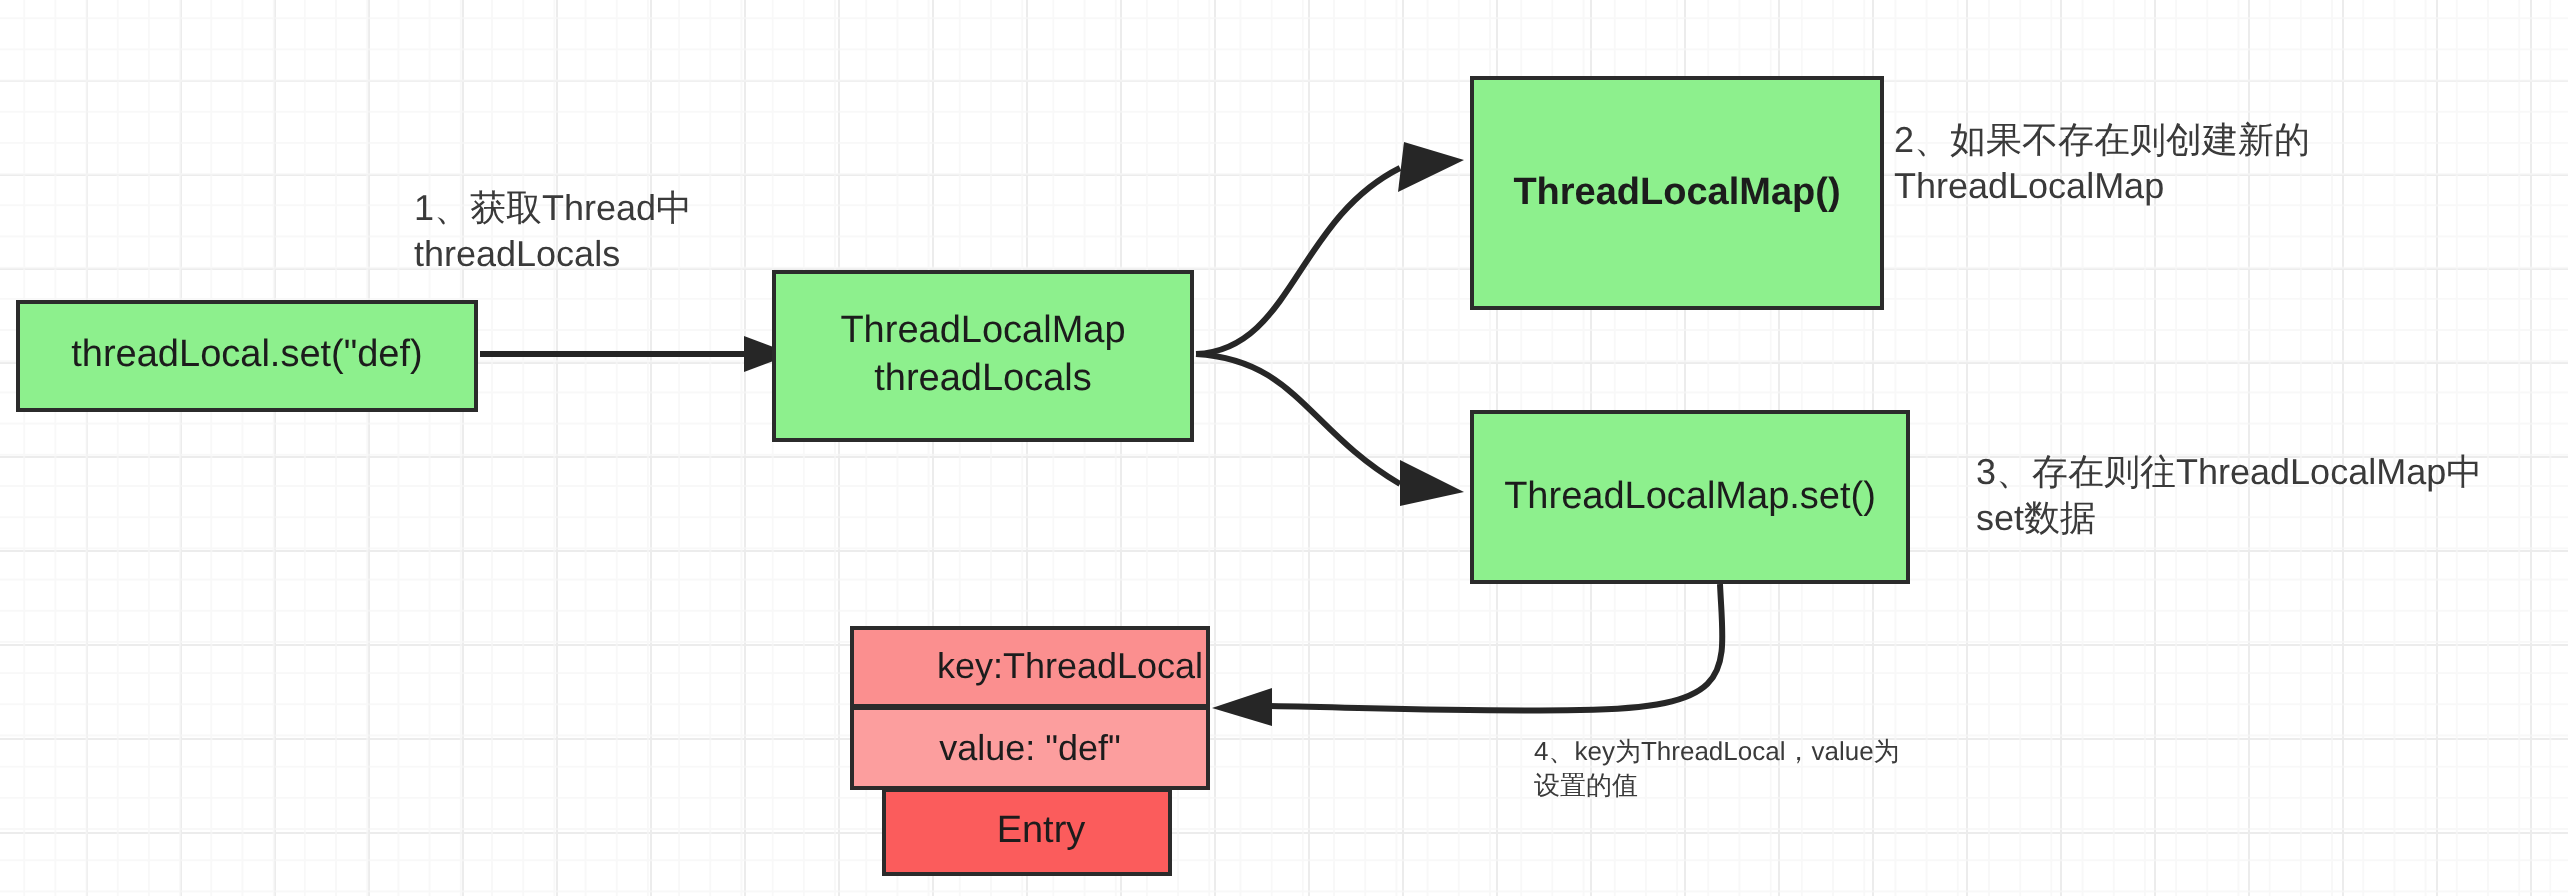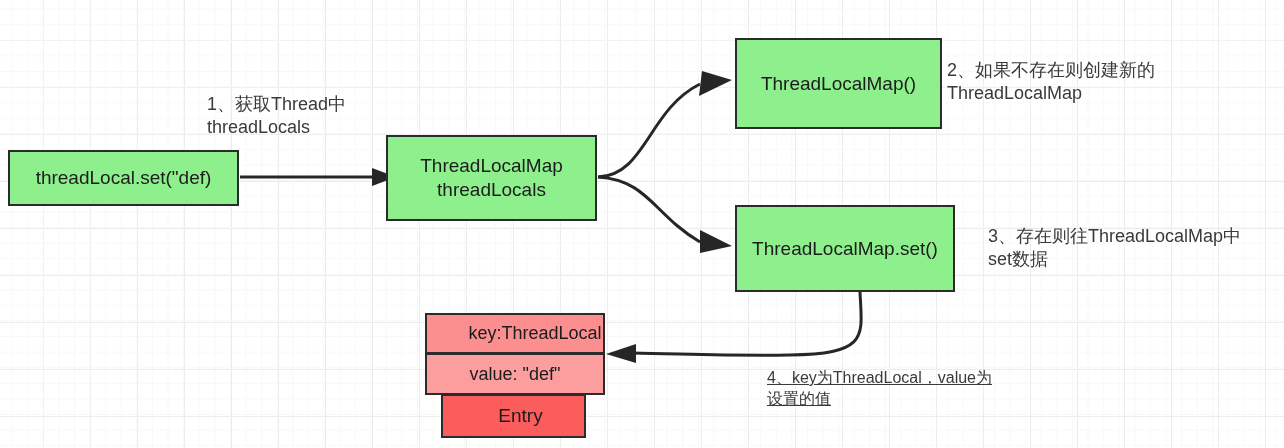--- a/index.html
+++ b/index.html
@@ -112,35 +112,35 @@
       <path d="M 860 292 C 862 336 870 354 790 355 C 730 356 690 354 632 353"></path>
       <polygon points="636,344 606,354 636,363"></polygon>
     </g>
   </svg>
 
   <div class="node green" style="left:8px; top:150px; width:231px; height:56px; font-size:19px;">threadLocal.set("def)</div>
 
   <div class="node green" style="left:386px; top:135px; width:211px; height:86px; font-size:19px;">ThreadLocalMap
 threadLocals</div>
 
-  <div class="node green" style="left:735px; top:38px; width:207px; height:91px; font-size:19px;">ThreadLocalMap()</div>
+  <div class="node green" style="left:735px; top:38px; width:207px; height:117px; font-size:19px;font-weight:bold;">ThreadLocalMap()</div>
 
   <div class="node green" style="left:735px; top:205px; width:220px; height:87px; font-size:19px;">ThreadLocalMap.set()</div>
 
   <div class="node pink-key" style="left:425px; top:313px; width:180px; height:41px; font-size:18px;">key:ThreadLocal</div>
 
   <div class="node pink-val" style="left:425px; top:353px; width:180px; height:42px; font-size:18px;">value: "def"</div>
 
   <div class="node red-entry" style="left:441px; top:394px; width:145px; height:44px; font-size:19px;padding-left:14px;">Entry</div>
 
   <div class="anno" style="left:207px; top:93px; width:210px; font-size:18px;">1、获取Thread中
 threadLocals</div>
 
   <div class="anno" style="left:947px; top:59px; width:255px; font-size:18px;">2、如果不存在则创建新的
 ThreadLocalMap</div>
 
   <div class="anno" style="left:988px; top:225px; width:290px; font-size:18px; text-align:left;">3、存在则往ThreadLocalMap中
 set数据</div>
 
-  <div class="anno" style="left:767px; top:368px; width:300px; font-size:16px;text-decoration:underline;">4、key为ThreadLocal，value为
+  <div class="anno" style="left:767px; top:368px; width:300px; font-size:13px;">4、key为ThreadLocal，value为
 设置的值</div>
 
 </div>
 
 </body></html>

